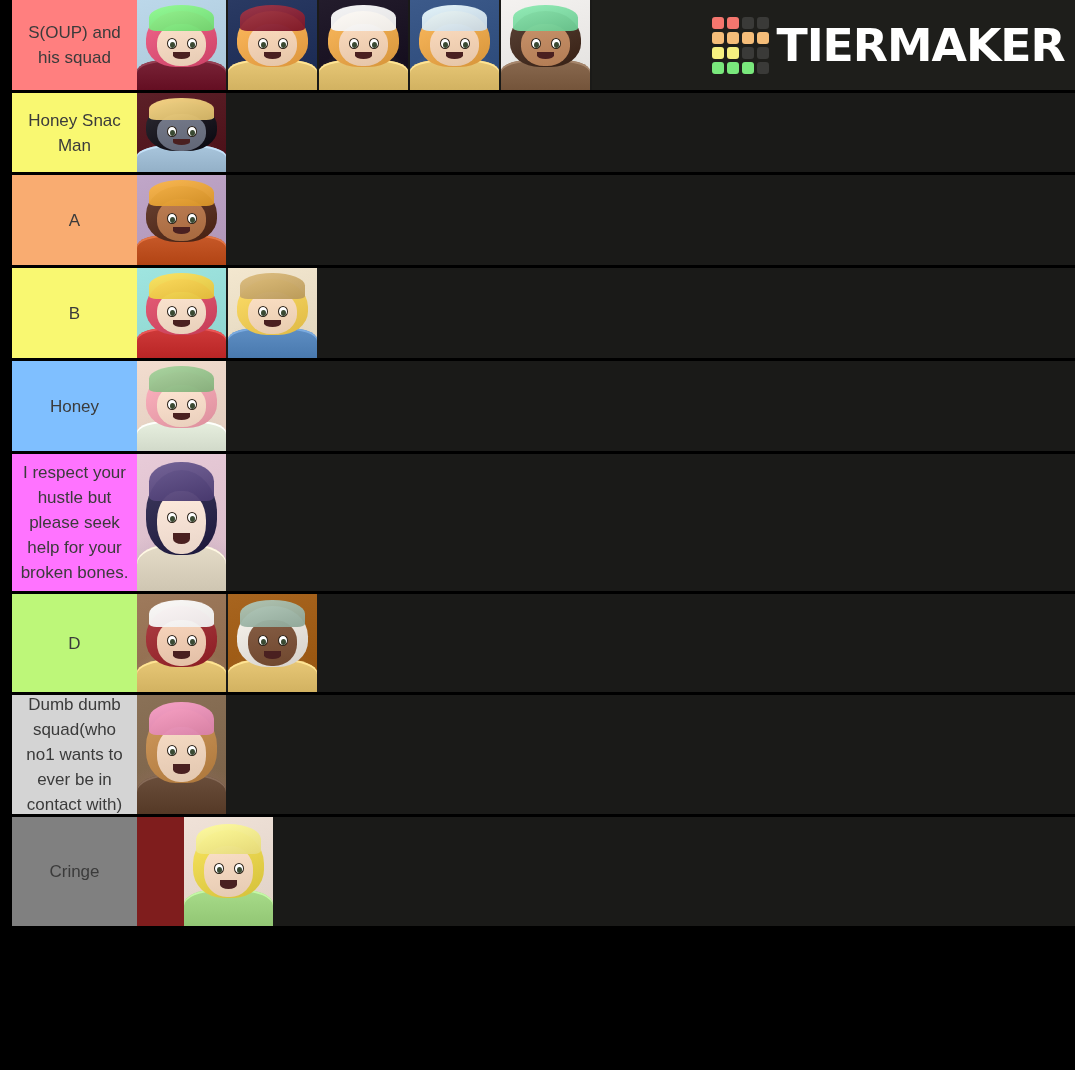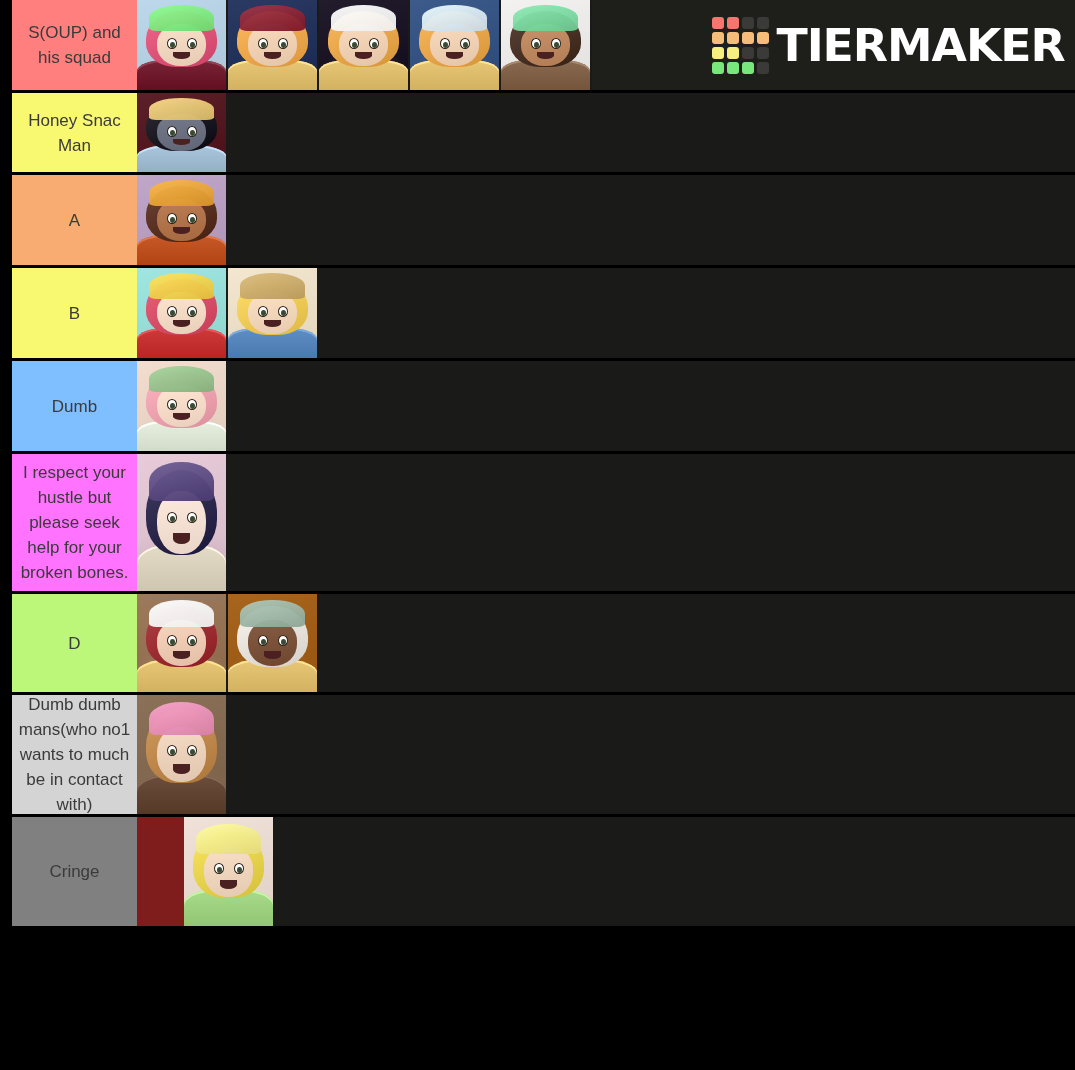--- a/index.html
+++ b/index.html
@@ -253,21 +253,21 @@
             <div class="c-face" style="left: 23%; top: 27%; width: 54%; height: 46%; background: linear-gradient(170deg, rgb(253, 225, 197), rgb(231, 203, 175));"></div>
             <div class="c-eye" style="left: 34%; top: 42%;"></div>
             <div class="c-eye" style="left: 56%; top: 42%;"></div>
             <div class="c-mouth" style="left: 40%; top: 58%; width: 20%; height: 8%;"></div>
             <div class="c-hat" style="left: 14%; top: 6%; width: 72%; height: 28%; background: linear-gradient(165deg, rgb(221, 189, 126), rgb(185, 153, 90)); opacity: 0.95;"></div>
           </div>
         </div>
       </div>
     </div>
     <div class="tier-row" style="height: 93px;">
-      <div class="tier-label" style="background: rgb(127, 191, 255);">Dumb</div>
+      <div class="tier-label" style="background: rgb(127, 191, 255);">Honey</div>
       <div class="tier-items">
         <div class="item" title="pink-haired-character-with-round-glasses">
           <div class="art" style="background: rgb(242, 221, 207);">
             <div class="c-bg" style="background: radial-gradient(circle at 50% 118%, rgba(147, 192, 138, 0.333) 0%, transparent 52%), linear-gradient(160deg, rgb(242, 221, 207) 0%, rgb(224, 203, 189) 100%);"></div>
             <div class="c-body" style="height: 34%; background: linear-gradient(rgb(232, 240, 224) 0%, rgb(210, 218, 202) 100%); box-shadow: rgb(255, 255, 252) 0px 2px 0px inset;"></div>
             <div class="c-hair" style="left: 10%; top: 12%; width: 80%; height: 62%; background: linear-gradient(155deg, rgb(255, 181, 194), rgb(220, 143, 156));"></div>
             <div class="c-face" style="left: 23%; top: 27%; width: 54%; height: 46%; background: linear-gradient(170deg, rgb(255, 229, 210), rgb(233, 207, 188));"></div>
             <div class="c-eye" style="left: 34%; top: 42%;"></div>
             <div class="c-eye" style="left: 56%; top: 42%;"></div>
             <div class="c-mouth" style="left: 40%; top: 58%; width: 20%; height: 8%;"></div>
@@ -316,21 +316,21 @@
             <div class="c-face" style="left: 23%; top: 27%; width: 54%; height: 46%; background: linear-gradient(170deg, rgb(133, 93, 68), rgb(111, 71, 46));"></div>
             <div class="c-eye" style="left: 34%; top: 42%;"></div>
             <div class="c-eye" style="left: 56%; top: 42%;"></div>
             <div class="c-mouth" style="left: 40%; top: 58%; width: 20%; height: 8%;"></div>
             <div class="c-hat" style="left: 14%; top: 6%; width: 72%; height: 28%; background: linear-gradient(165deg, rgb(177, 201, 186), rgb(141, 165, 150)); opacity: 0.95;"></div>
           </div>
         </div>
       </div>
     </div>
     <div class="tier-row" style="height: 122px;">
-      <div class="tier-label" style="background: rgb(212, 212, 212);">Dumb dumb mans(who no1 wants to much be in contact with)</div>
+      <div class="tier-label" style="background: rgb(212, 212, 212);">Dumb dumb squad(who no1 wants to ever be in contact with)</div>
       <div class="tier-items">
         <div class="item" title="bearded-man-with-cap-and-brooch">
           <div class="art" style="background: rgb(138, 113, 87);">
             <div class="c-bg" style="background: radial-gradient(circle at 50% 118%, rgba(232, 144, 184, 0.333) 0%, transparent 52%), linear-gradient(160deg, rgb(138, 113, 87) 0%, rgb(120, 95, 69) 100%);"></div>
             <div class="c-body" style="height: 34%; background: linear-gradient(rgb(107, 79, 60) 0%, rgb(85, 57, 38) 100%); box-shadow: rgb(135, 107, 88) 0px 2px 0px inset;"></div>
             <div class="c-hair" style="left: 10%; top: 12%; width: 80%; height: 62%; background: linear-gradient(155deg, rgb(210, 156, 96), rgb(172, 118, 58));"></div>
             <div class="c-face" style="left: 23%; top: 27%; width: 54%; height: 46%; background: linear-gradient(170deg, rgb(247, 220, 197), rgb(225, 198, 175));"></div>
             <div class="c-eye" style="left: 34%; top: 42%;"></div>
             <div class="c-eye" style="left: 56%; top: 42%;"></div>
             <div class="c-mouth" style="left: 40%; top: 58%; width: 20%; height: 8%;"></div>

